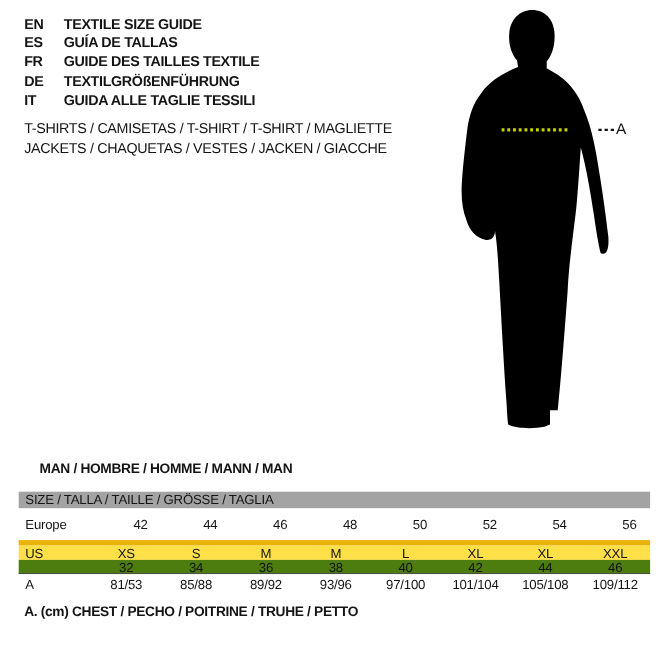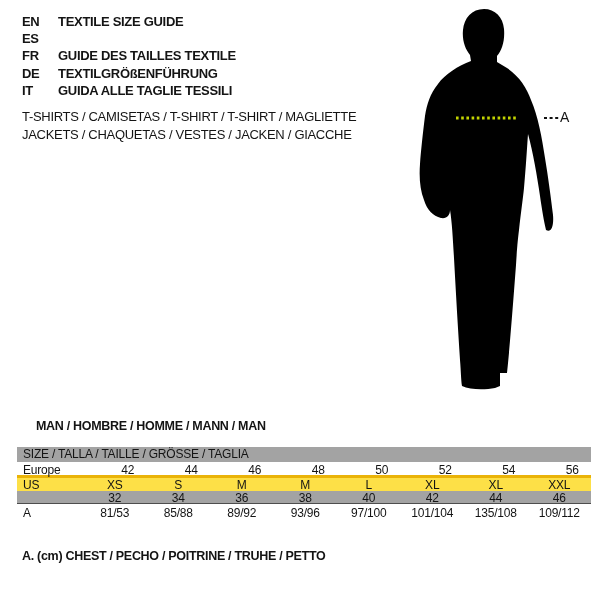--- a/index.html
+++ b/index.html
@@ -30,38 +30,39 @@
 
   
   .section-title { position: absolute; left: 22px; top: 419px; font-size: 12.5px; font-weight: bold; letter-spacing: -0.3px; padding-left: 14px; }
 
   
   .size-table { position: absolute; left: 17px; top: 447px; width: 574px; font-size: 12px; letter-spacing: -0.2px; }
   .table-header { background: #a3a3a3; height: 15px; line-height: 15px; padding-left: 6px; margin-bottom: 1px; }
   .t-row { display: grid; grid-template-columns: 66px repeat(8, 1fr); align-items: center; }
   .t-row .row-label { text-align: left; padding-left: 6px; }
   .t-row .cell { text-align: center; }
-  .row-europe { height: 15px; border-bottom: 3px solid #eab308; background: #ffffff; gap: 26px; }
+  .row-europe { height: 33px; border-bottom: 5px solid #eab308; background: #ffffff; gap: 26px; }
   .row-us { height: 13px; background: #fde047; }
-  .row-num { height: 13px; background: #a3a3a3; border-bottom: 1px solid #4d4d4d; }
+  .row-num { height: 13px; background: #4d7c0f; border-bottom: 1px solid #4d4d4d; }
   .row-a { height: 17px; background: #ffffff; }
 
   
   .footnote { position: absolute; left: 22px; top: 549px; font-size: 12.5px; font-weight: bold; letter-spacing: -0.3px; }
 </style>
 </head>
 <body>
 
 <div class="lang-list">
   <div class="lang-row">
     <span class="lang-code">EN</span>
     <span class="lang-label">TEXTILE SIZE GUIDE</span>
   </div>
   <div class="lang-row">
     <span class="lang-code">ES</span>
+    <span class="lang-label">GUÍA DE TALLAS</span>
   </div>
   <div class="lang-row">
     <span class="lang-code">FR</span>
     <span class="lang-label">GUIDE DES TAILLES TEXTILE</span>
   </div>
   <div class="lang-row">
     <span class="lang-code">DE</span>
     <span class="lang-label">TEXTILGRÖßENFÜHRUNG</span>
   </div>
   <div class="lang-row">
@@ -158,18 +159,18 @@
   </div>
 
   <div class="t-row row-a">
     <span class="row-label">A</span>
     <span class="cell">81/53</span>
     <span class="cell">85/88</span>
     <span class="cell">89/92</span>
     <span class="cell">93/96</span>
     <span class="cell">97/100</span>
     <span class="cell">101/104</span>
-    <span class="cell">135/108</span>
+    <span class="cell">105/108</span>
     <span class="cell">109/112</span>
   </div>
 </div>
 
 <div class="footnote">A. (cm) CHEST / PECHO / POITRINE / TRUHE / PETTO</div>
 
 </body></html>

